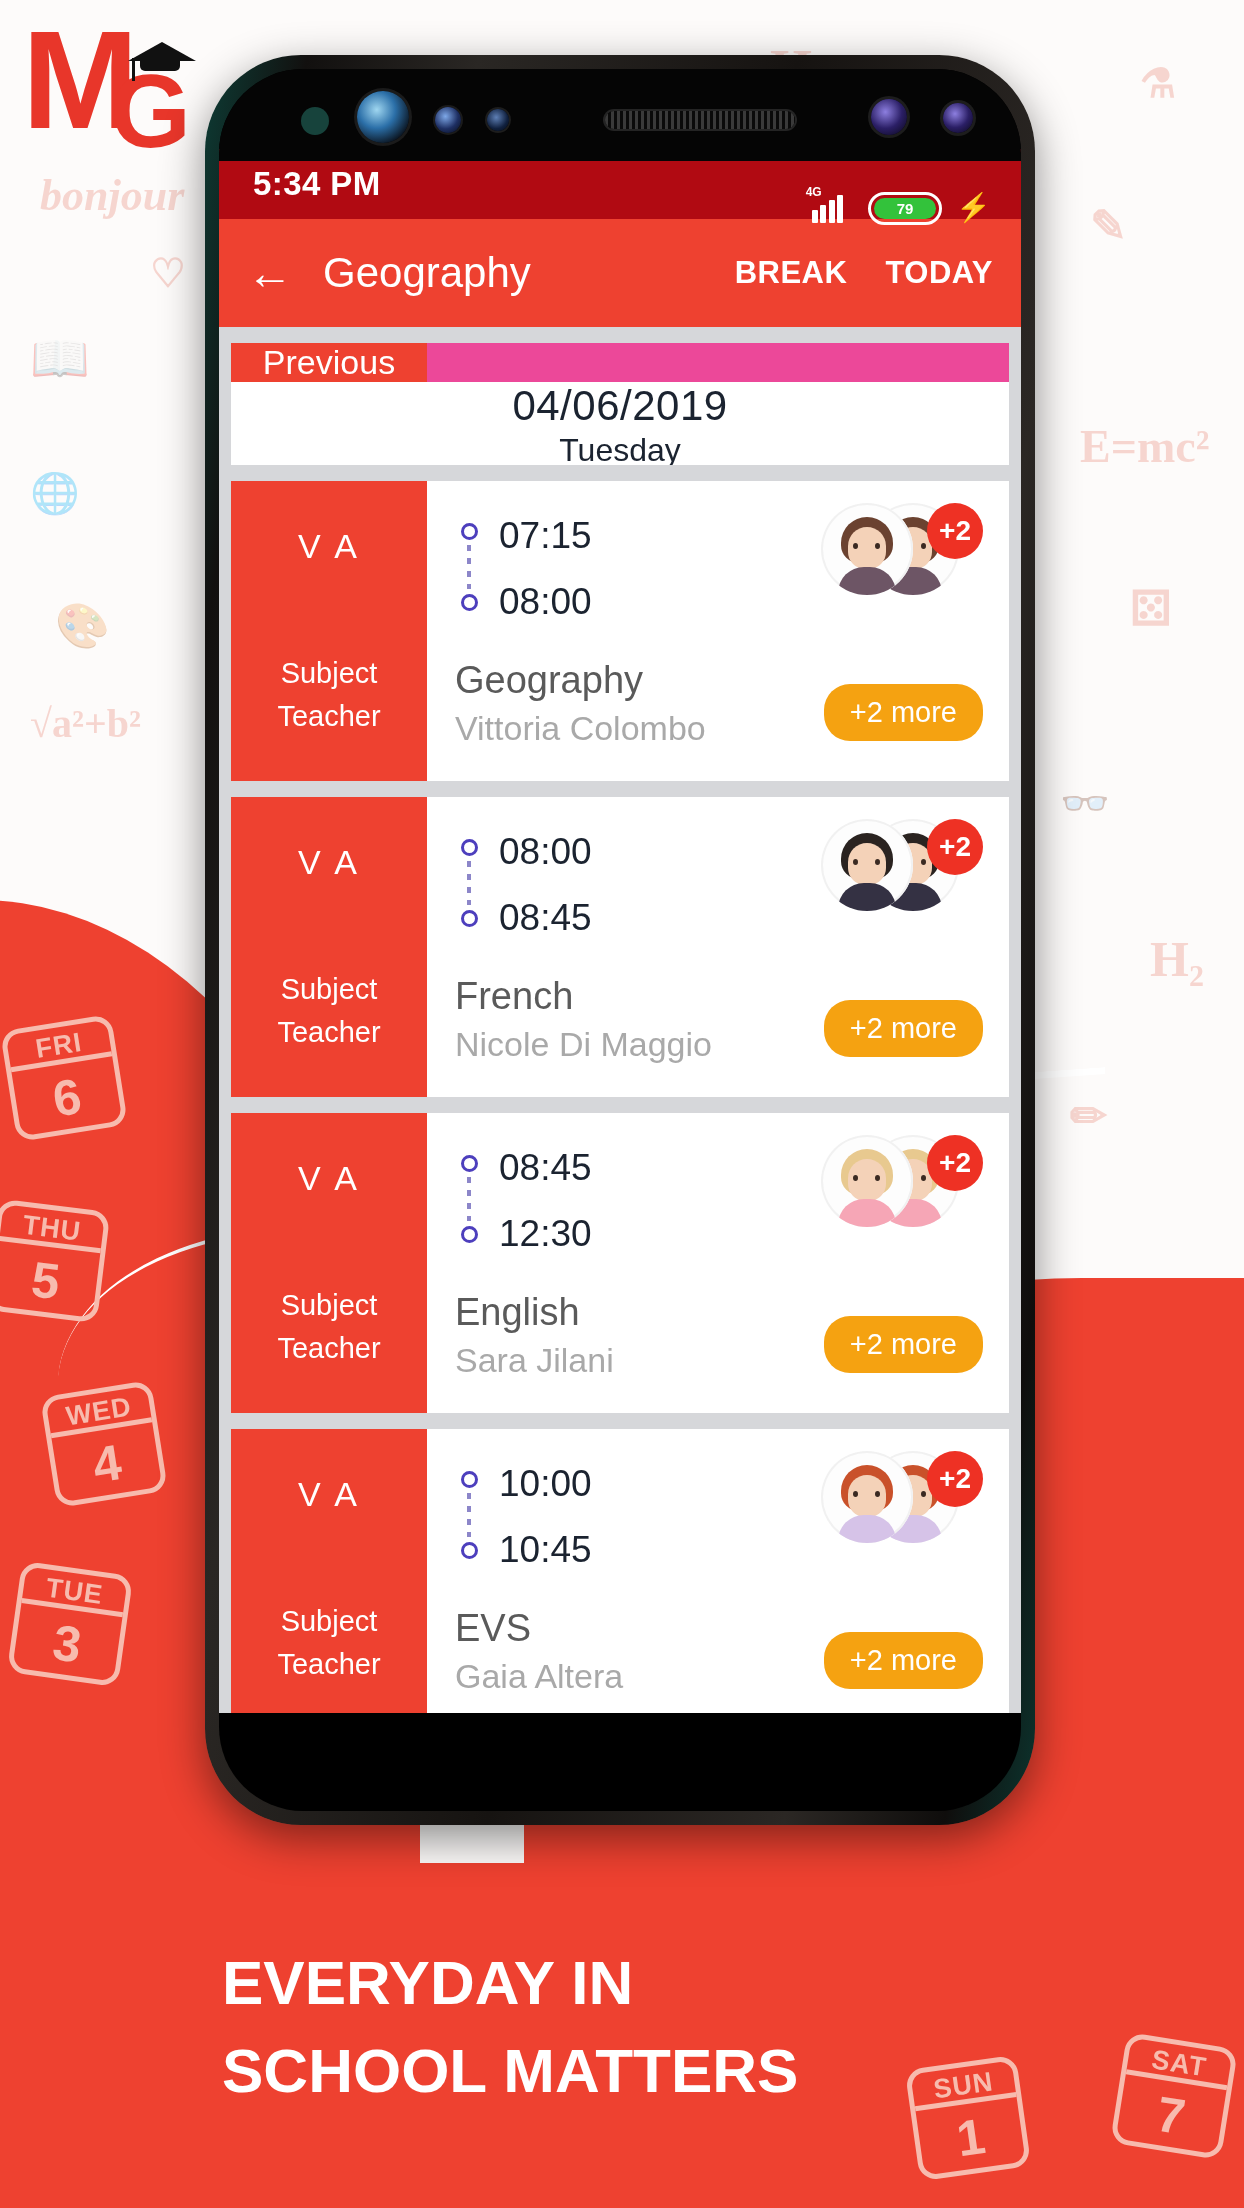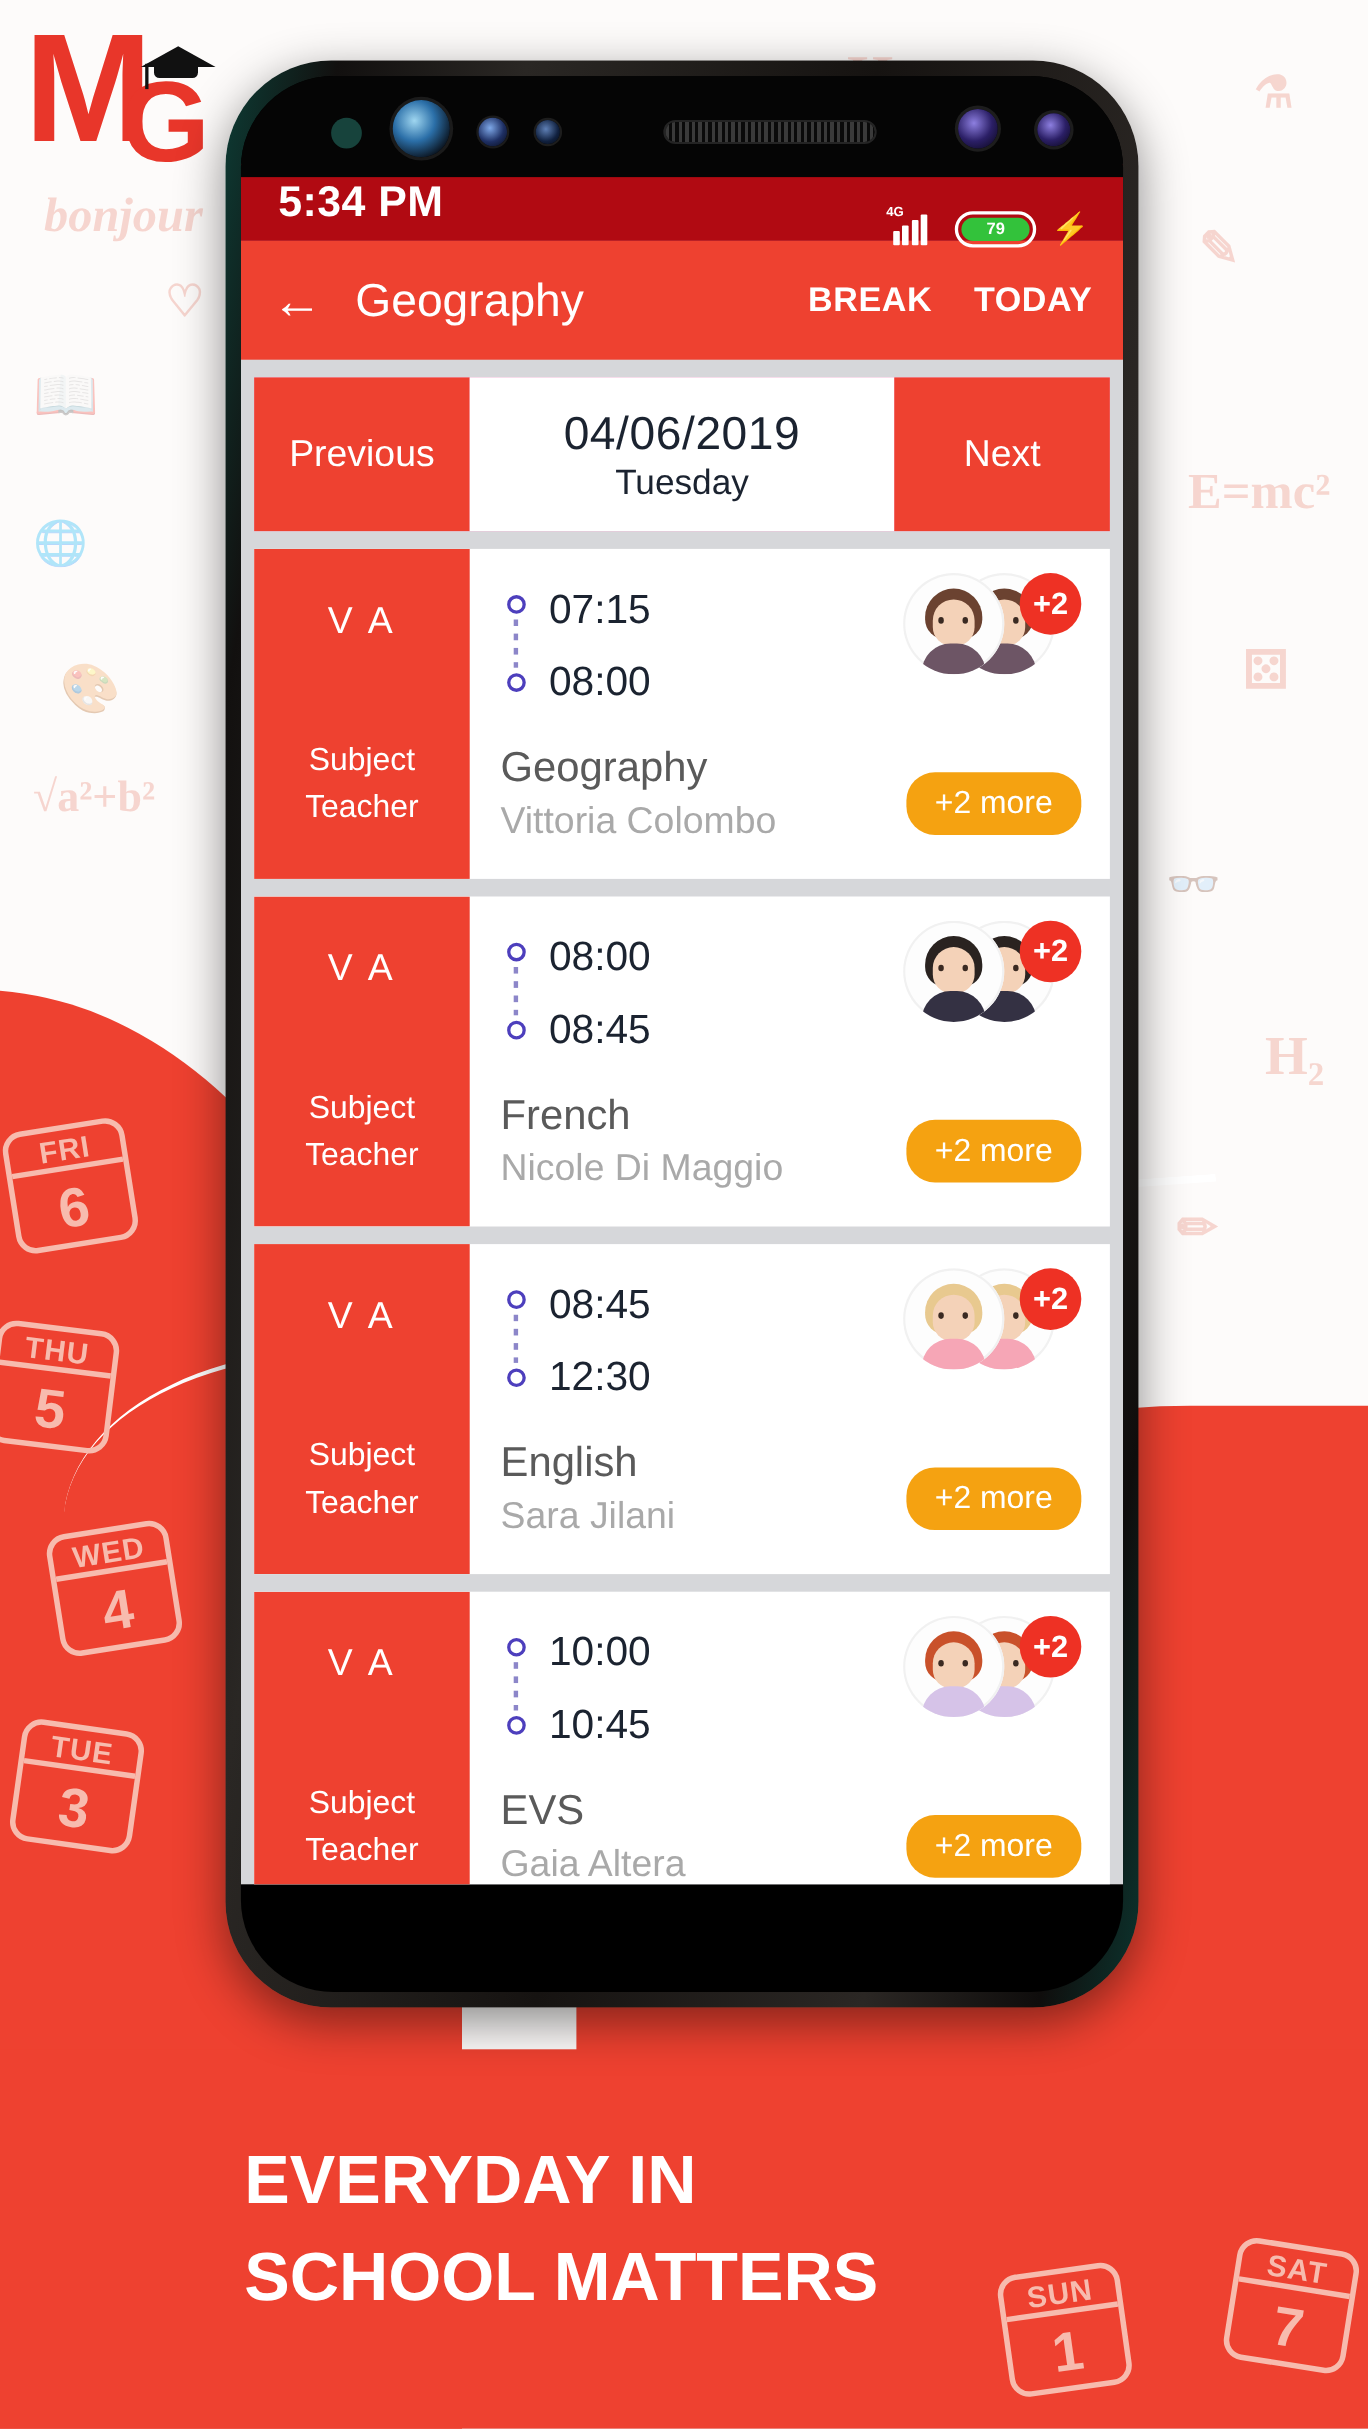--- a/index.html
+++ b/index.html
@@ -172,21 +172,21 @@
     position:absolute; left:0; top:80px; right:0; bottom:98px;
     background:#d6d7da; overflow:hidden; z-index:5;
   }
 
   
   #statusbar {
     height:70px; background:#b10a12; color:#fff;
     display:flex; align-items:center; justify-content:space-between;
     padding:0 30px 0 34px;
   }
-  #status-time { font-size:39px; font-weight:700; letter-spacing:.4px; }
+  #status-time { font-size:33px; font-weight:700; letter-spacing:.4px; }
   #status-right { display:flex; align-items:center; gap:14px;margin-top:48px; }
   .signal { display:flex; align-items:flex-end; position:relative; height:30px; }
   .signal i { display:block; width:6px; background:#fff; margin-right:2.5px; border-radius:1px; }
   .signal i:nth-child(1){height:8px}.signal i:nth-child(2){height:13px}
   .signal i:nth-child(3){height:18px}.signal i:nth-child(4){height:23px}
   .signal i:nth-child(5){height:28px}
   .net-lbl { position:absolute; left:-6px; top:-6px; font-size:12px; font-weight:700; line-height:11px; text-align:left; }
   #battery {
     width:74px; height:33px; border:3px solid #fff; border-radius:17px;
     display:flex; align-items:center; padding:3px; position:relative;
@@ -205,22 +205,22 @@
   }
   #back-arrow { font-size:46px; line-height:1; width:64px; }
   #appbar-title { font-size:42px; margin-left:12px; flex:1; }
   .appbar-action { font-size:31px; font-weight:700; letter-spacing:.5px; margin-left:38px; }
 
   
   #content { padding:16px 12px 0 12px; }
 
   
   #datebar {
-    display:flex; background:#f9a8d4; height:140px;
-    margin-bottom:16px; overflow:hidden;
+    display:flex; background:#ec4899; height:122px;
+    margin-bottom:16px; overflow:hidden;flex-direction:column;
   }
   .date-btn {
     background:#ee4130; color:#fff; width:196px;
     display:flex; align-items:center; justify-content:center;
     font-size:34px;
   }
   #date-center {
     flex:1; display:flex; flex-direction:column;
     align-items:center; justify-content:center; background:#fff;
   }

